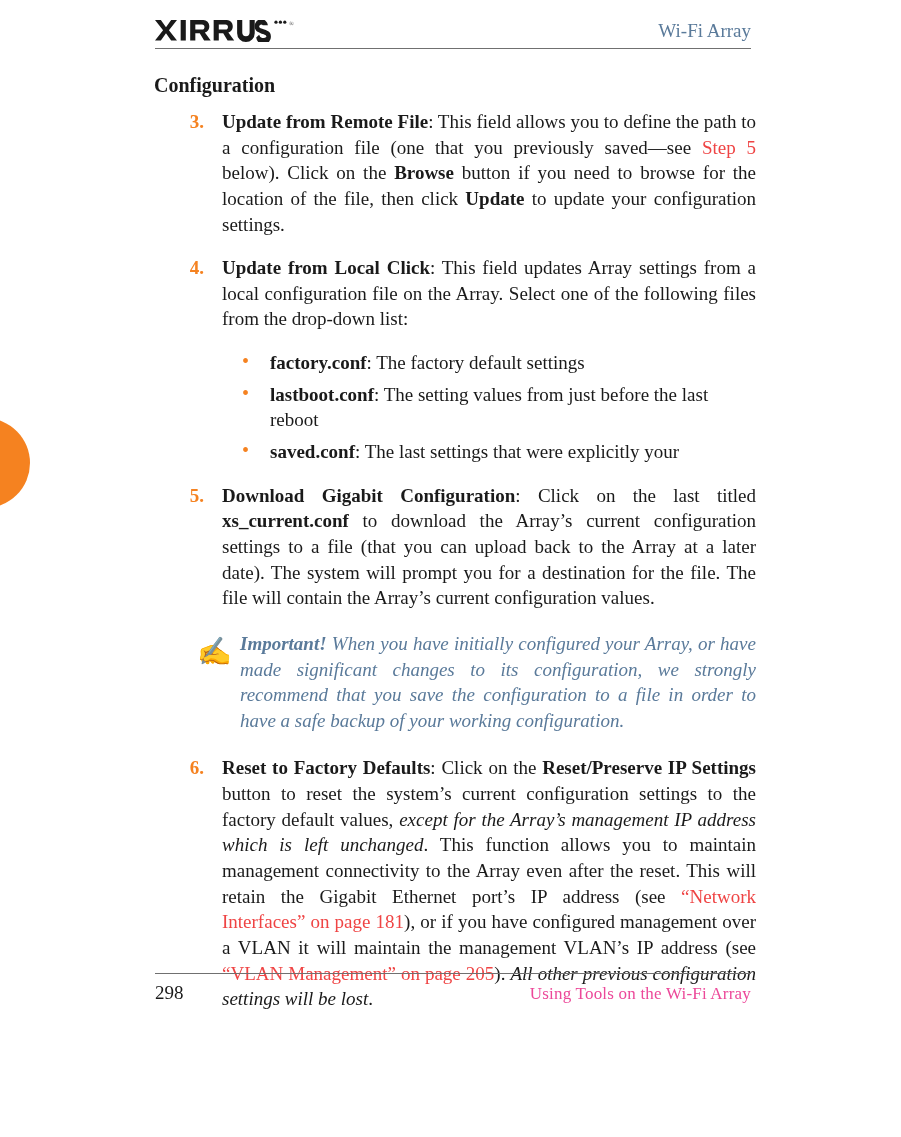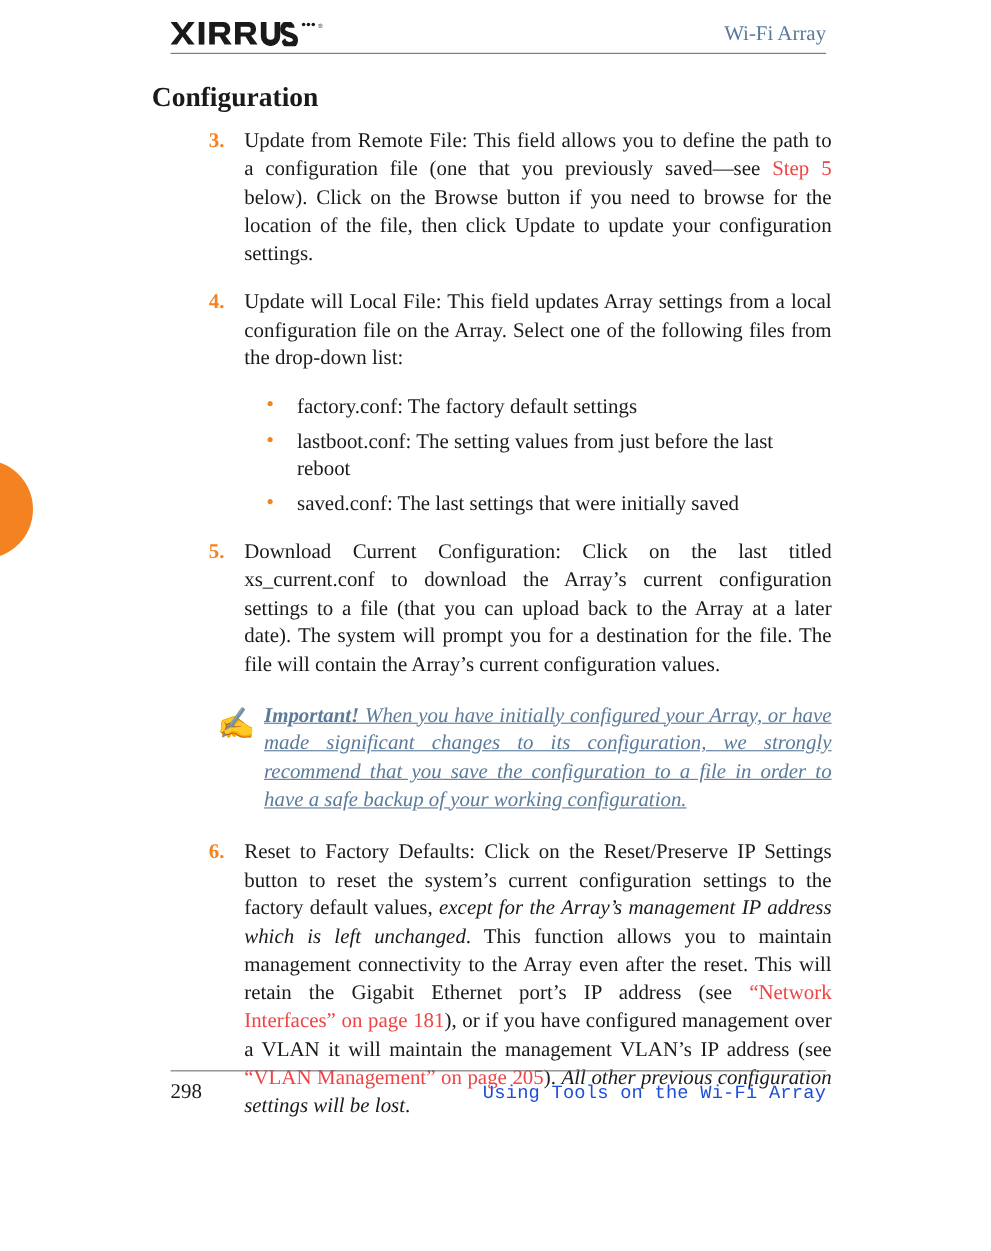--- a/index.html
+++ b/index.html
@@ -31,22 +31,22 @@
     font-size: 19px;
   }
   .content {
     position: absolute;
     top: 72px; left: 138px; right: 145px;
     font-size: 19px;
     line-height: 1.35;
   }
   .section-title {
     font-weight: bold;
-    font-size: 25px;
-    margin: 0 0 10px 0;
+    font-size: 20px;
+    margin: 0 0 10px 16px;
   }
   .step {
     display: flex;
     margin: 0 0 18px 0;
     text-align: justify;
   }
   .step-num {
     flex: 0 0 58px;
     text-align: right;
     padding-right: 18px;
@@ -55,21 +55,21 @@
     font-size: 19px;
     box-sizing: border-box;
     margin-left: 26px;
   }
   .step-body {
     flex: 1;
     text-align: justify;
     text-justify: inter-word;
   }
   .step-body p { margin: 0; }
-  .b { font-weight: normal; }
+  .b { font-weight: bold; }
   .link { color: #ef4444; }
   .em { font-style: italic; }
   .sublist {
     margin: 14px 0 6px 104px;
   }
   .subitem {
     display: flex;
     margin-bottom: 6px;
     align-items: flex-start;
     text-align: left;
@@ -94,21 +94,20 @@
     font-size: 28px;
     color: #444;
     padding-top: 2px;
     text-align: center;
   }
   .callout-text {
     flex: 1;
     color: #5a7a9a;
     font-style: italic;
     text-align: justify;
-    text-decoration: underline;
   }
   .callout-text .lead {
     font-weight: bold;
     font-style: italic;
   }
   .thumb-tab {
     position: absolute;
     left: -22px;
     top: 418px;
     width: 52px;
@@ -125,22 +124,22 @@
   }
   .footer {
     position: absolute;
     left: 155px; right: 150px;
     bottom: 20px;
     display: flex; justify-content: space-between;
     align-items: baseline;
   }
   .page-num { font-size: 19px; color: #1a1a1a; }
   .footer-text {
-    font-family: Liberation Mono, monospace;
-    color: #1d4ed8;
+    font-family: Liberation Serif, serif;
+    color: #ec4899;
     font-size: 17px;
     letter-spacing: 0.2px;
   }
 </style>
 </head>
 <body>
 
 <div class="page">
   <div class="thumb-tab"></div>
 
@@ -171,45 +170,45 @@
         <p>
           <span class="b">Update from Remote File</span><span>: This field allows you to define the path to a configuration file (one that you previously saved—see </span><span class="link">Step 5</span><span> below). Click on the </span><span class="b">Browse</span><span> button if you need to browse for the location of the file, then click </span><span class="b">Update</span><span> to update your configuration settings.</span>
         </p>
       </div>
     </div>
 
     <div class="step">
       <div class="step-num">4.</div>
       <div class="step-body">
         <p>
-          <span class="b">Update will Local File</span><span>: This field updates Array settings from a local configuration file on the Array. Select one of the following files from the drop-down list:</span>
+          <span class="b">Update from Local Click</span><span>: This field updates Array settings from a local configuration file on the Array. Select one of the following files from the drop-down list:</span>
         </p>
       </div>
     </div>
 
     <div class="sublist">
       <div class="subitem">
         <div class="bullet">•</div>
         <div class="subitem-text"><span class="b">factory.conf</span><span>: The factory default settings</span></div>
       </div>
       <div class="subitem">
         <div class="bullet">•</div>
         <div class="subitem-text"><span class="b">lastboot.conf</span><span>: The setting values from just before the last reboot</span></div>
       </div>
       <div class="subitem">
         <div class="bullet">•</div>
-        <div class="subitem-text"><span class="b">saved.conf</span><span>: The last settings that were initially saved</span></div>
+        <div class="subitem-text"><span class="b">saved.conf</span><span>: The last settings that were explicitly your</span></div>
       </div>
     </div>
 
     <div class="step" style="margin-top:18px">
       <div class="step-num">5.</div>
       <div class="step-body">
         <p>
-          <span class="b">Download Current Configuration</span><span>: Click on the last titled </span><span class="b">xs_current.conf</span><span> to download the Array’s current configuration settings to a file (that you can upload back to the Array at a later date). The system will prompt you for a destination for the file. The file will contain the Array’s current configuration values.</span>
+          <span class="b">Download Gigabit Configuration</span><span>: Click on the last titled </span><span class="b">xs_current.conf</span><span> to download the Array’s current configuration settings to a file (that you can upload back to the Array at a later date). The system will prompt you for a destination for the file. The file will contain the Array’s current configuration values.</span>
         </p>
       </div>
     </div>
 
     <div class="callout">
       <div class="hand-icon">✍</div>
       <div class="callout-text">
         <span class="lead">Important!</span><span> When you have initially configured your Array, or have made significant changes to its configuration, we strongly recommend that you save the configuration to a file in order to have a safe backup of your working configuration.</span>
       </div>
     </div>

